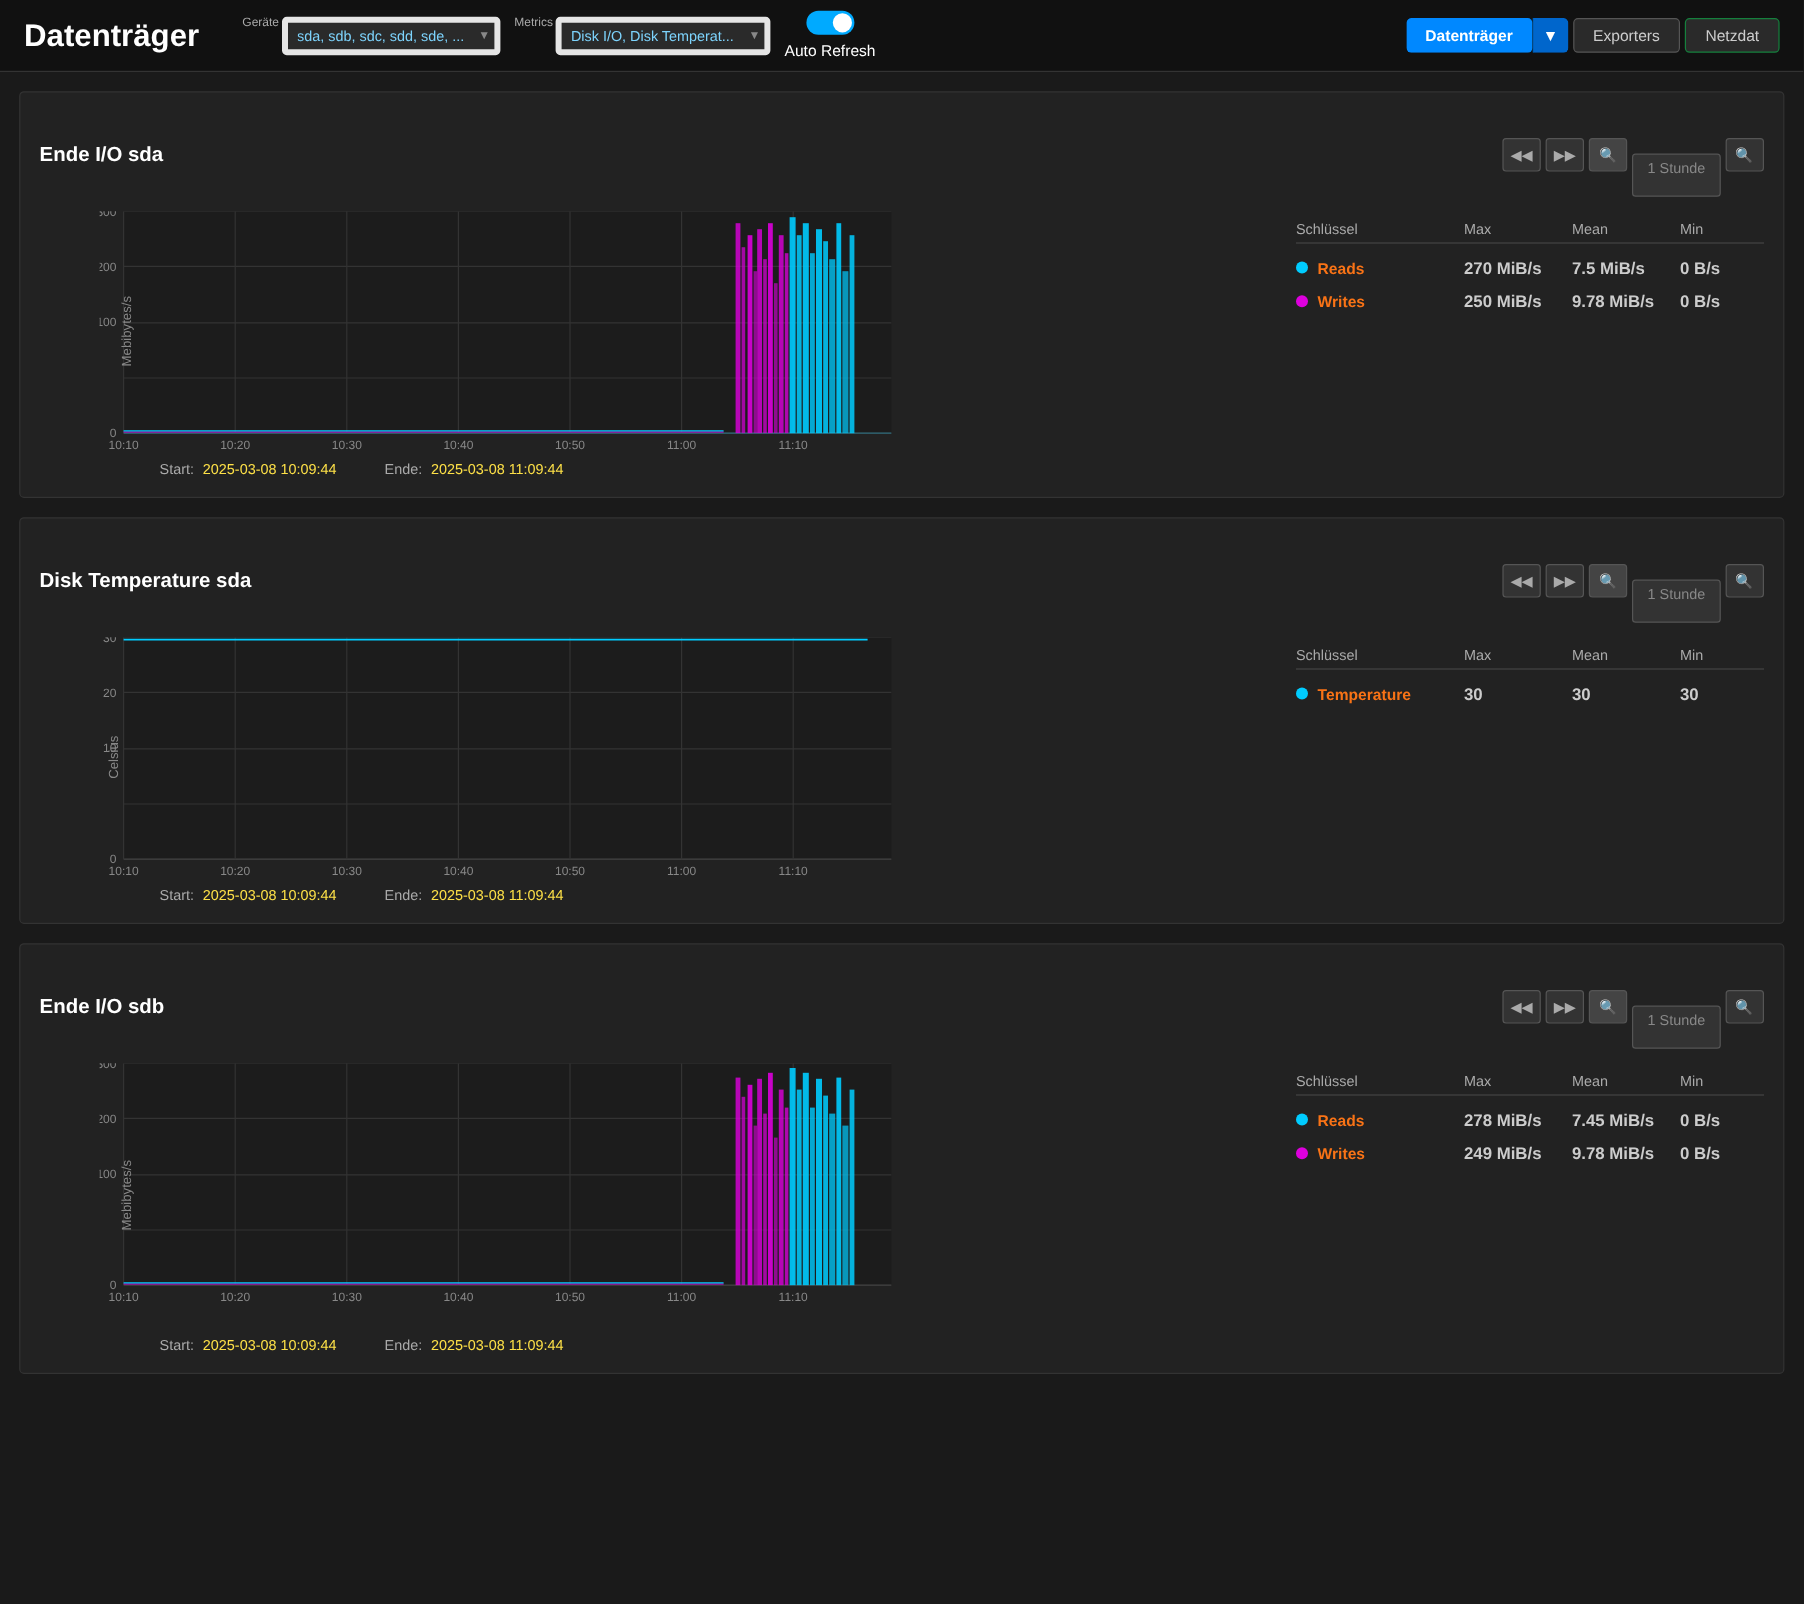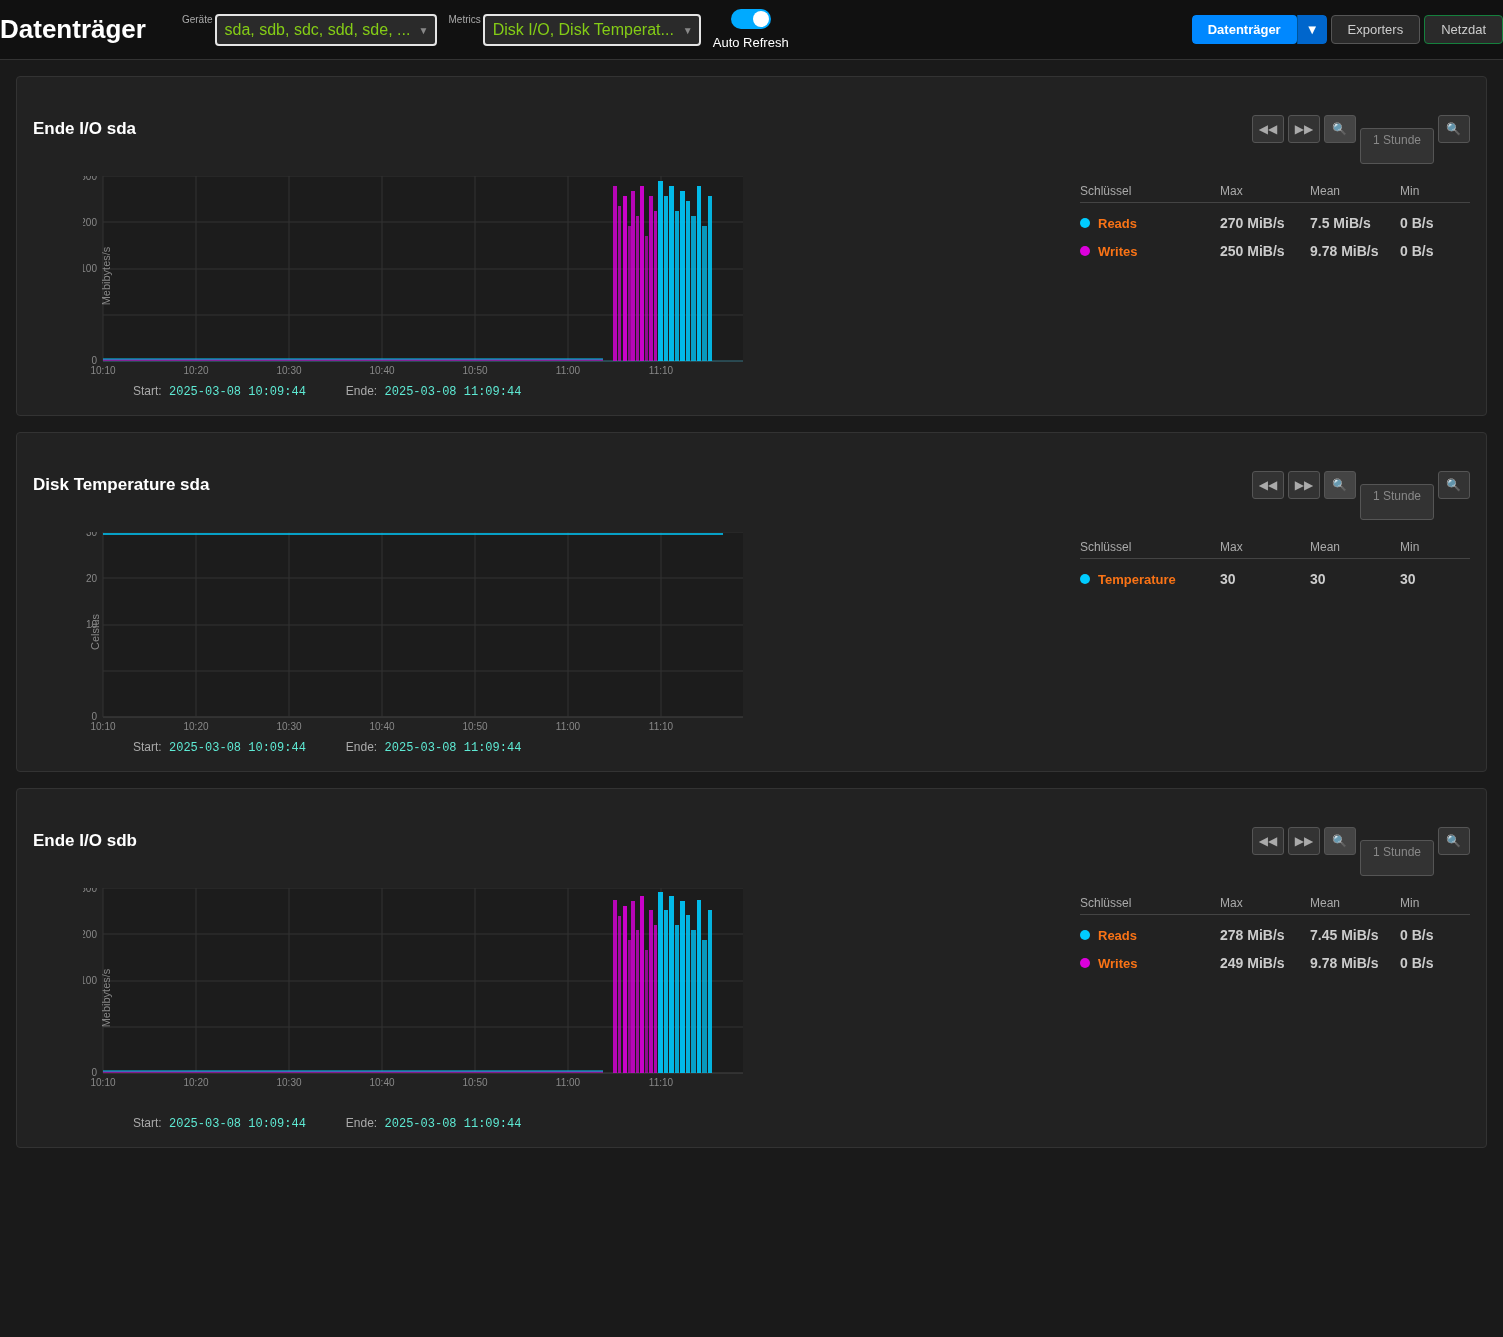--- a/index.html
+++ b/index.html
@@ -11,21 +11,21 @@
       min-height: 1337px;
       width: 1503px;
       overflow-x: hidden;
     }
 
     
     .header {
       background: #111;
       display: flex;
       align-items: center;
-      padding: 0 0;
+      padding: 0 20px;
       height: 60px;
       gap: 16px;
       border-bottom: 1px solid #333;
     }
     .header-title {
       font-size: 26px;
       font-weight: bold;
       color: #fff;
       margin-right: 20px;
       white-space: nowrap;
@@ -40,25 +40,25 @@
       display: flex;
       flex-direction: row;
       gap: 2px;
     }
     .dropdown-label {
       font-size: 10px;
       color: #aaa;
     }
     .dropdown-select {
       background: #2a2a2a;
-      color: #84cc16;
-      border: 2px solid #e5e5e5;
+      color: #7dd3fc;
+      border: 5px solid #e5e5e5;
       padding: 4px 24px 4px 8px;
       border-radius: 4px;
-      font-size: 16px;
+      font-size: 12px;
       cursor: pointer;
       appearance: none;
       -webkit-appearance: none;
       min-width: 170px;
       height: 32px;
     }
     .dropdown-wrapper {
       position: relative;
       display: inline-block;
     }
@@ -267,23 +267,22 @@
     
     .time-info {
       display: flex;
       gap: 40px;
       margin-top: 8px;
       margin-left: 50px;
       font-size: 12px;
       color: #aaa;
     }
     .time-info span {
-      color: #5eead4;
+      color: #fde047;
       margin-left: 4px;
-      font-family: Liberation Mono, monospace;
     }
 
     
     svg {
       display: block;
     }
   </style>
 </head>
 <body>
 

